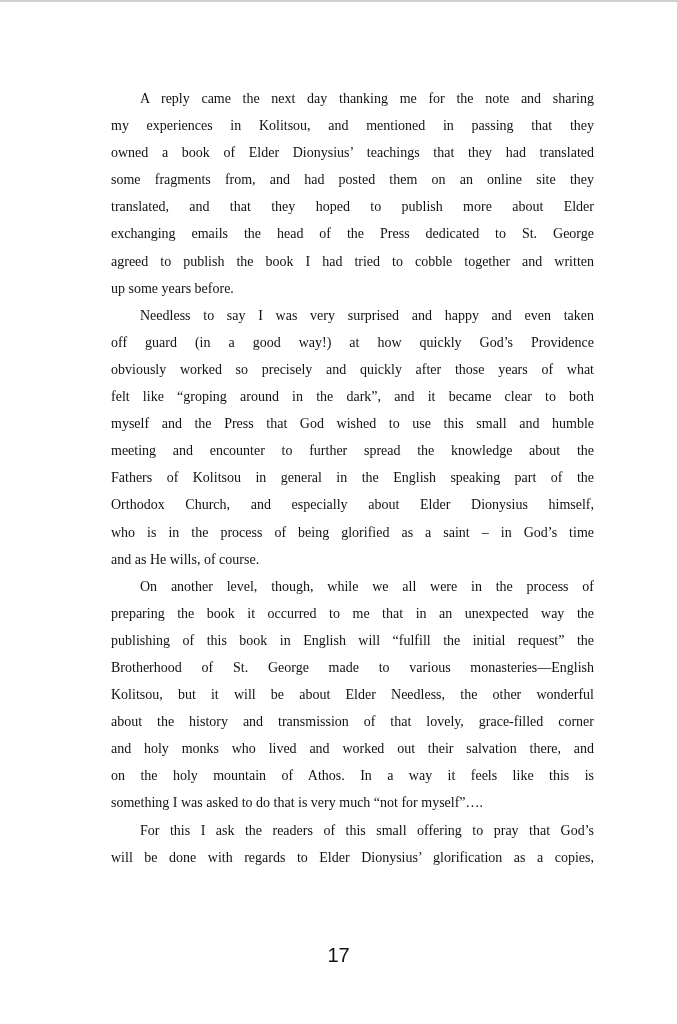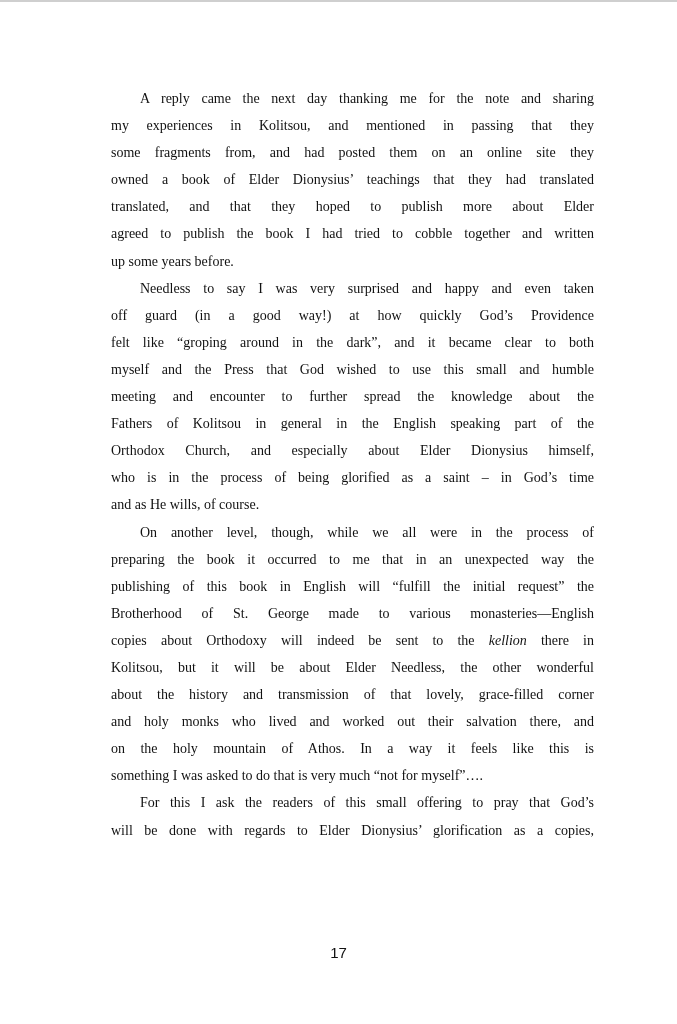--- a/index.html
+++ b/index.html
@@ -44,56 +44,57 @@
   .line.first { padding-left: 29px; }
   .line.last { text-align-last: left; }
   em { font-style: italic; }
   .page-number {
     position: absolute;
     left: 0;
     width: 677px;
     top: 944px;
     text-align: center;
     font-family: "Liberation Sans", sans-serif;
-    font-size: 15px;
+    font-size: 20px;
     color: #111111;
   }
 </style>
 </head>
 <body>
 
 <div class="top-rule"></div>
 
 <div class="page-body">
   <div class="para">
     <span class="line first">A reply came the next day thanking me for the note and sharing</span>
     <span class="line">my experiences in Kolitsou, and mentioned in passing that they</span>
+    <span class="line">owned a book of Elder Dionysius’ teachings that they had translated</span>
     <span class="line">some fragments from, and had posted them on an online site they</span>
-    <span class="line">owned a book of Elder Dionysius’ teachings that they had translated</span>
     <span class="line">translated, and that they hoped to publish more about Elder</span>
+    <span class="line">exchanging emails the head of the Press dedicated to St. George</span>
     <span class="line">agreed to publish the book I had tried to cobble together and written</span>
     <span class="line last">up some years before.</span>
   </div>
   <div class="para">
     <span class="line first">Needless to say I was very surprised and happy and even taken</span>
     <span class="line">off guard (in a good way!) at how quickly God’s Providence</span>
+    <span class="line">obviously worked so precisely and quickly after those years of what</span>
     <span class="line">felt like “groping around in the dark”, and it became clear to both</span>
     <span class="line">myself and the Press that God wished to use this small and humble</span>
     <span class="line">meeting and encounter to further spread the knowledge about the</span>
     <span class="line">Fathers of Kolitsou in general in the English speaking part of the</span>
     <span class="line">Orthodox Church, and especially about Elder Dionysius himself,</span>
     <span class="line">who is in the process of being glorified as a saint – in God’s time</span>
     <span class="line last">and as He wills, of course.</span>
   </div>
   <div class="para">
     <span class="line first">On another level, though, while we all were in the process of</span>
     <span class="line">preparing the book it occurred to me that in an unexpected way the</span>
     <span class="line">publishing of this book in English will “fulfill the initial request” the</span>
     <span class="line">Brotherhood of St. George made to various monasteries—English</span>
-    <span class="line"><span>copies about Orthodoxy will indeed be sent to the </span><em>kellion</em><span> there in</span></span>
     <span class="line">Kolitsou, but it will be about Elder Needless, the other wonderful</span>
     <span class="line">about the history and transmission of that lovely, grace-filled corner</span>
     <span class="line">and holy monks who lived and worked out their salvation there, and</span>
     <span class="line">on the holy mountain of Athos. In a way it feels like this is</span>
     <span class="line last">something I was asked to do that is very much “not for myself”….</span>
   </div>
   <div class="para">
     <span class="line first">For this I ask the readers of this small offering to pray that God’s</span>
     <span class="line">will be done with regards to Elder Dionysius’ glorification as a copies,</span>
   </div>

